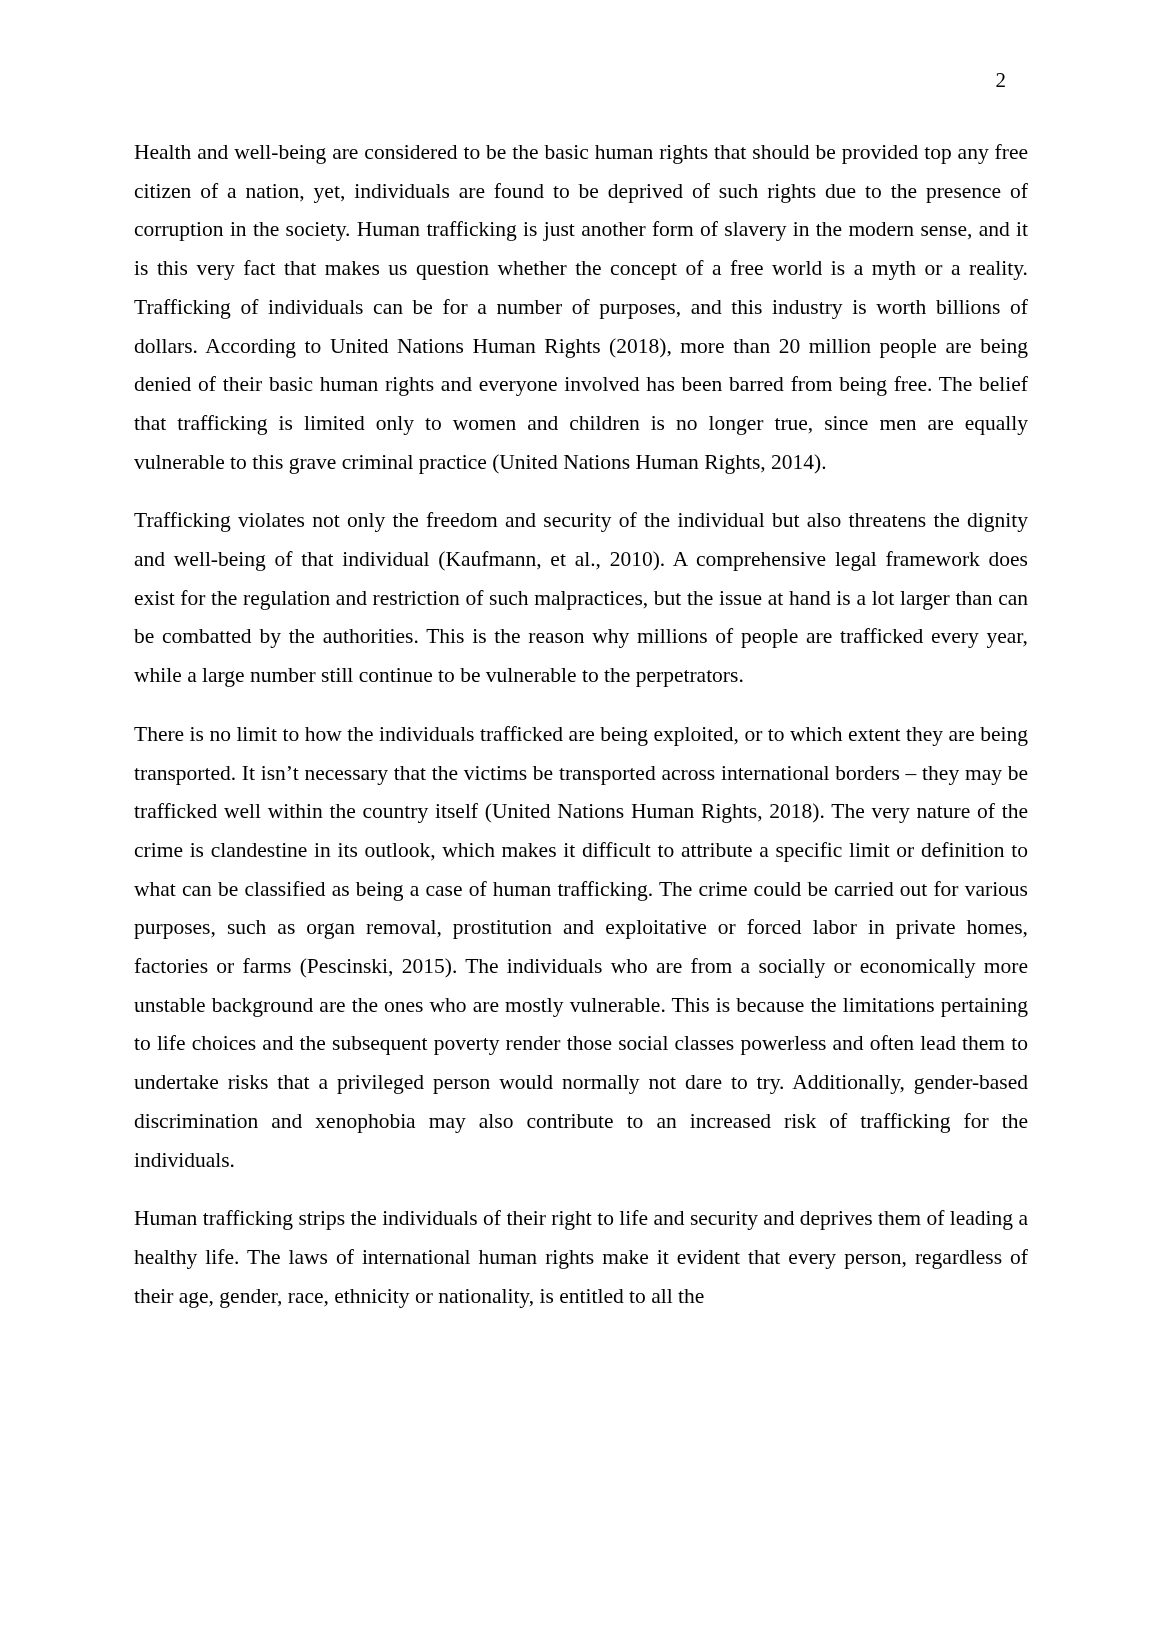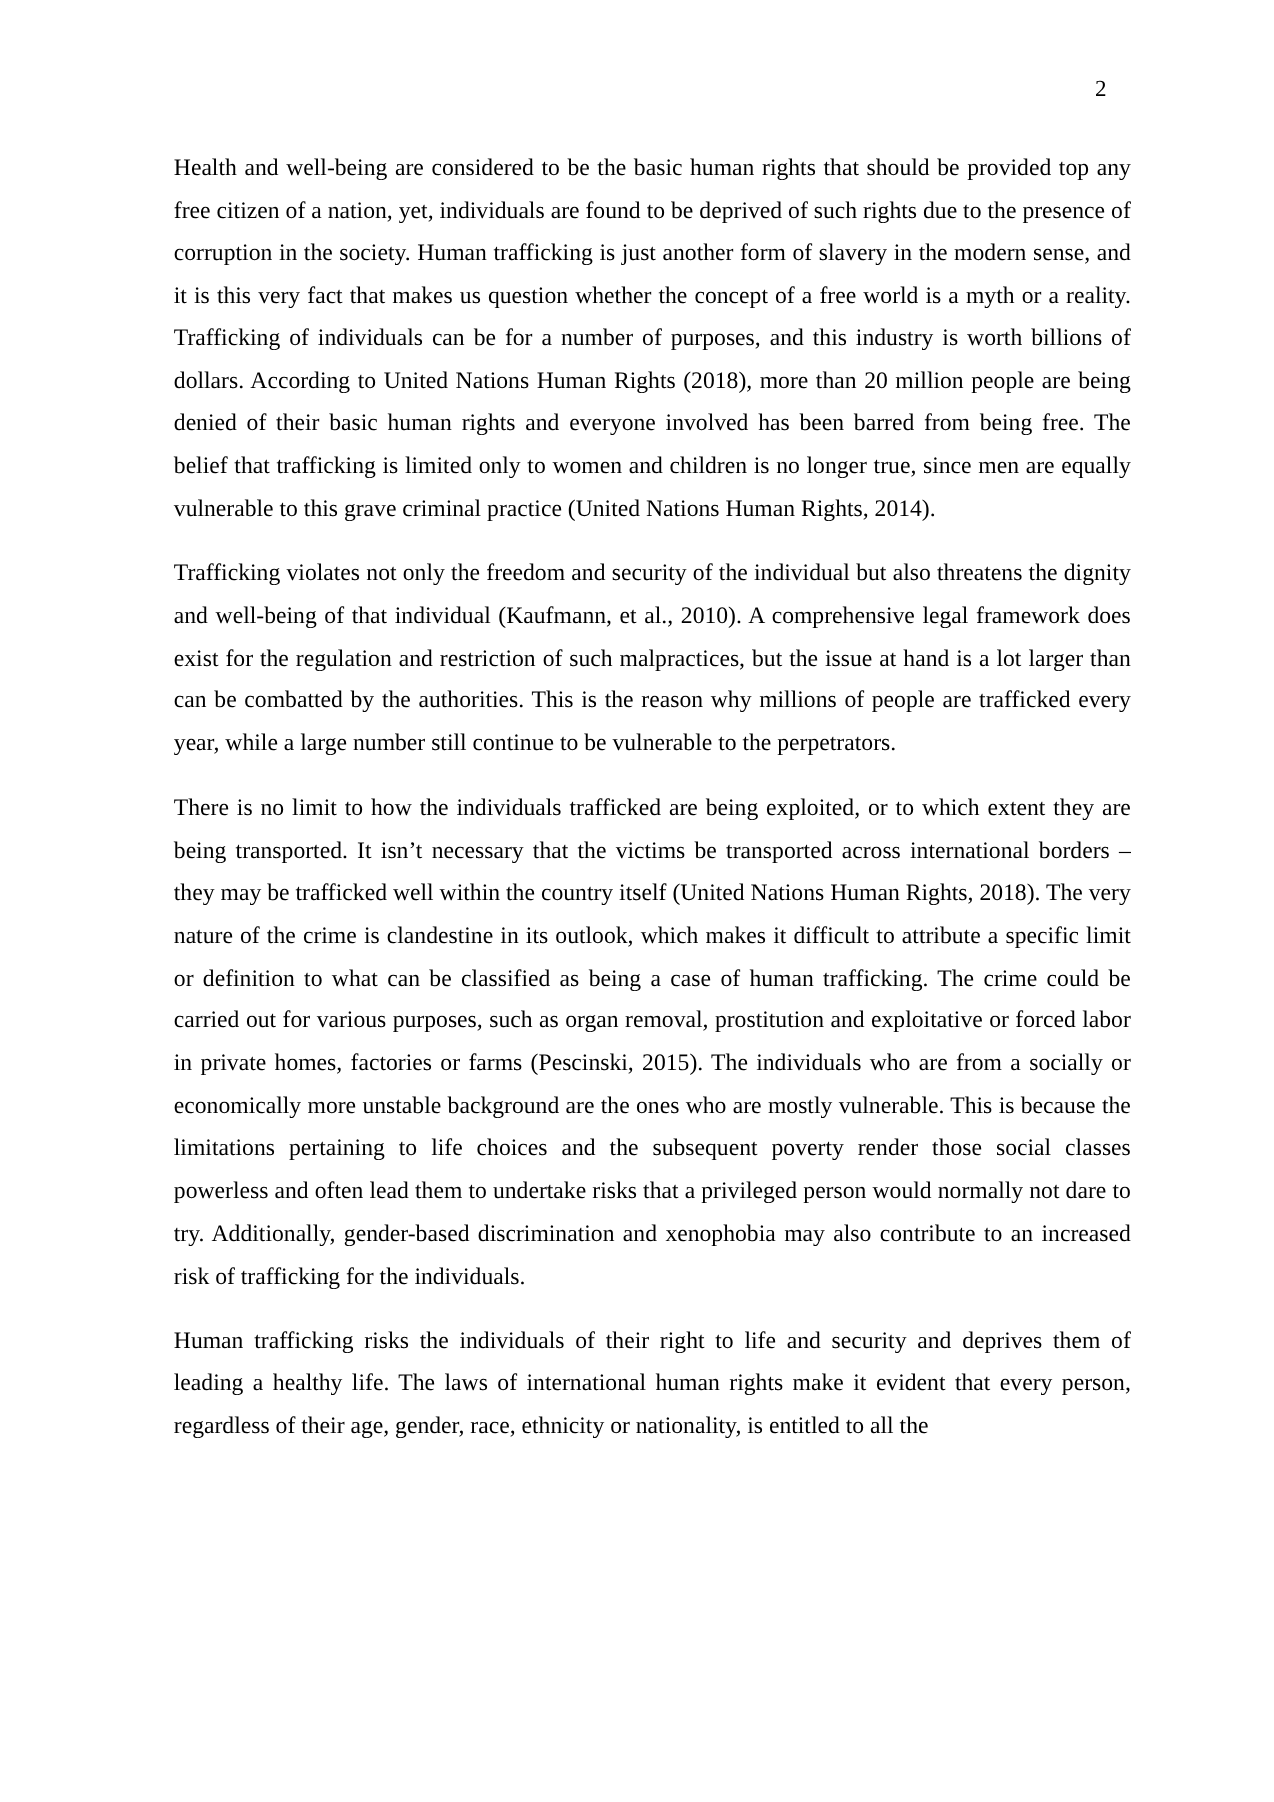--- a/index.html
+++ b/index.html
@@ -28,36 +28,35 @@
     padding-right: 22px;
     margin-top: 10px;
     margin-bottom: 42px;
   }
   .doc-body {
     font-size: 21.5px;
     line-height: 38.7px;
     text-align: justify;
     text-justify: inter-word;
     hyphens: none;
-    margin-left: 24px;
   }
   .doc-body p {
     margin: 0 0 20px 0;
   }
   .doc-body p:last-child {
     margin-bottom: 0;
   }
 </style>
 </head>
 <body>
 
 <div class="page">
 
   <div class="page-number">2</div>
 
   <div class="doc-body">
     <p>Health and well-being are considered to be the basic human rights that should be provided top any free citizen of a nation, yet, individuals are found to be deprived of such rights due to the presence of corruption in the society. Human trafficking is just another form of slavery in the modern sense, and it is this very fact that makes us question whether the concept of a free world is a myth or a reality. Trafficking of individuals can be for a number of purposes, and this industry is worth billions of dollars. According to United Nations Human Rights (2018), more than 20 million people are being denied of their basic human rights and everyone involved has been barred from being free. The belief that trafficking is limited only to women and children is no longer true, since men are equally vulnerable to this grave criminal practice (United Nations Human Rights, 2014).</p>
     <p>Trafficking violates not only the freedom and security of the individual but also threatens the dignity and well-being of that individual (Kaufmann, et al., 2010). A comprehensive legal framework does exist for the regulation and restriction of such malpractices, but the issue at hand is a lot larger than can be combatted by the authorities. This is the reason why millions of people are trafficked every year, while a large number still continue to be vulnerable to the perpetrators.</p>
     <p>There is no limit to how the individuals trafficked are being exploited, or to which extent they are being transported. It isn’t necessary that the victims be transported across international borders – they may be trafficked well within the country itself (United Nations Human Rights, 2018). The very nature of the crime is clandestine in its outlook, which makes it difficult to attribute a specific limit or definition to what can be classified as being a case of human trafficking. The crime could be carried out for various purposes, such as organ removal, prostitution and exploitative or forced labor in private homes, factories or farms (Pescinski, 2015). The individuals who are from a socially or economically more unstable background are the ones who are mostly vulnerable. This is because the limitations pertaining to life choices and the subsequent poverty render those social classes powerless and often lead them to undertake risks that a privileged person would normally not dare to try. Additionally, gender-based discrimination and xenophobia may also contribute to an increased risk of trafficking for the individuals.</p>
-    <p>Human trafficking risks the individuals of their right to life and security and deprives them of leading a healthy life. The laws of international human rights make it evident that every person, regardless of their age, gender, race, ethnicity or nationality, is entitled to all the</p>
+    <p>Human trafficking strips the individuals of their right to life and security and deprives them of leading a healthy life. The laws of international human rights make it evident that every person, regardless of their age, gender, race, ethnicity or nationality, is entitled to all the</p>
   </div>
 
 </div>
 
 </body></html>

